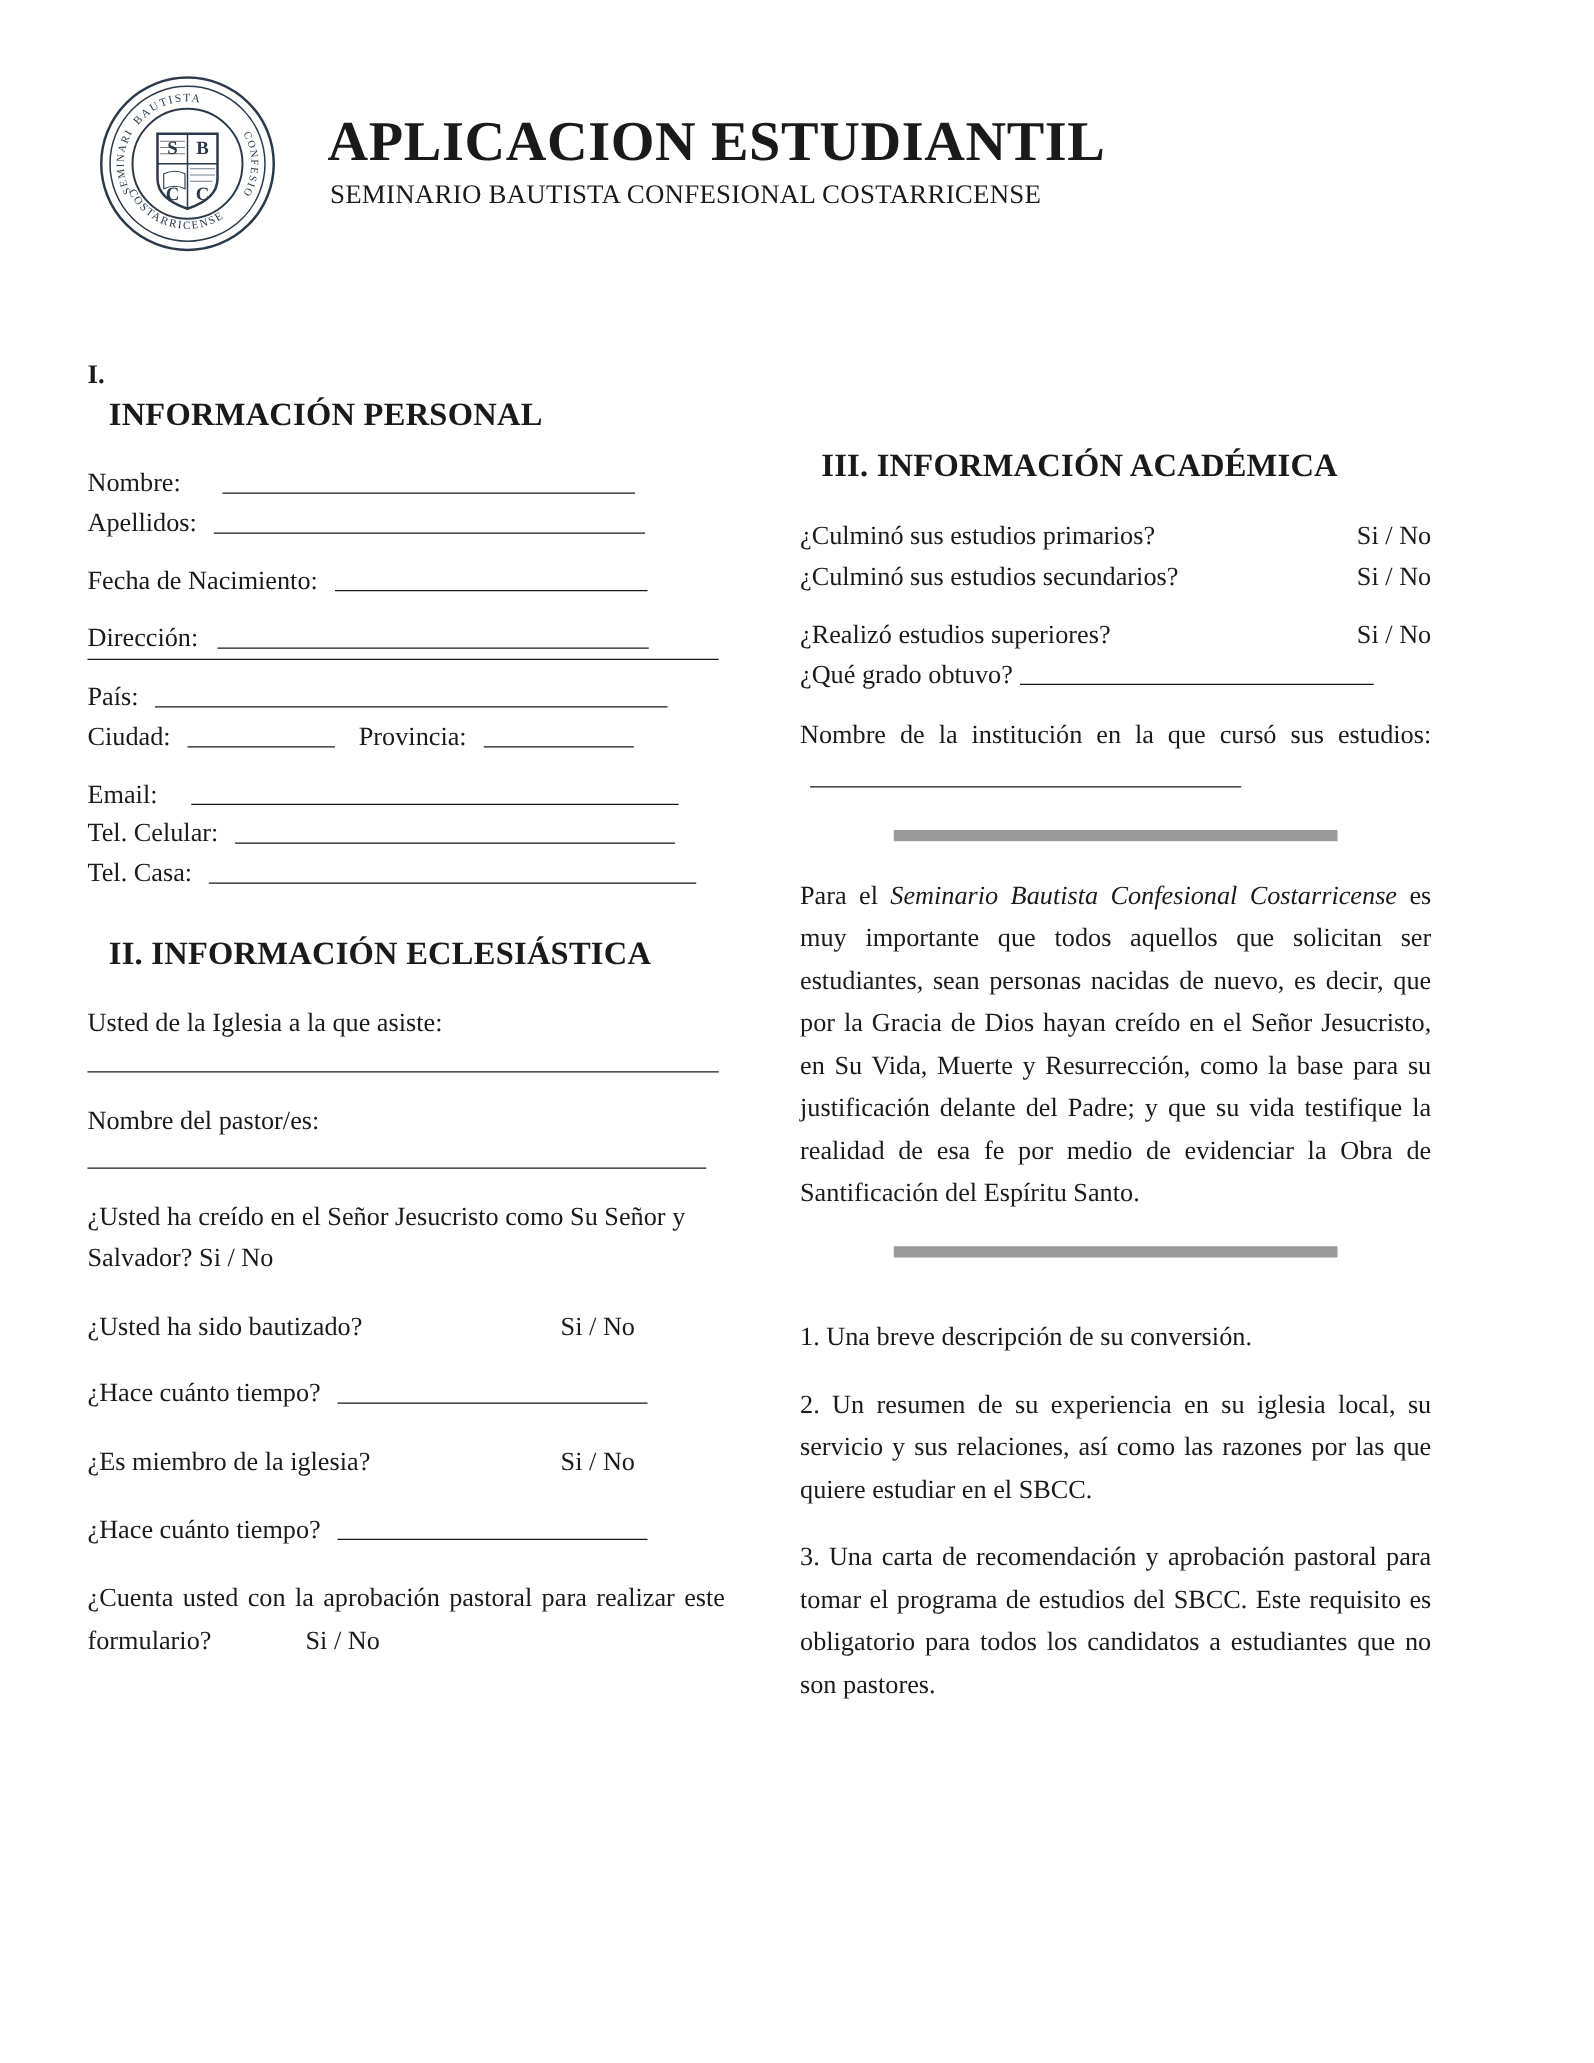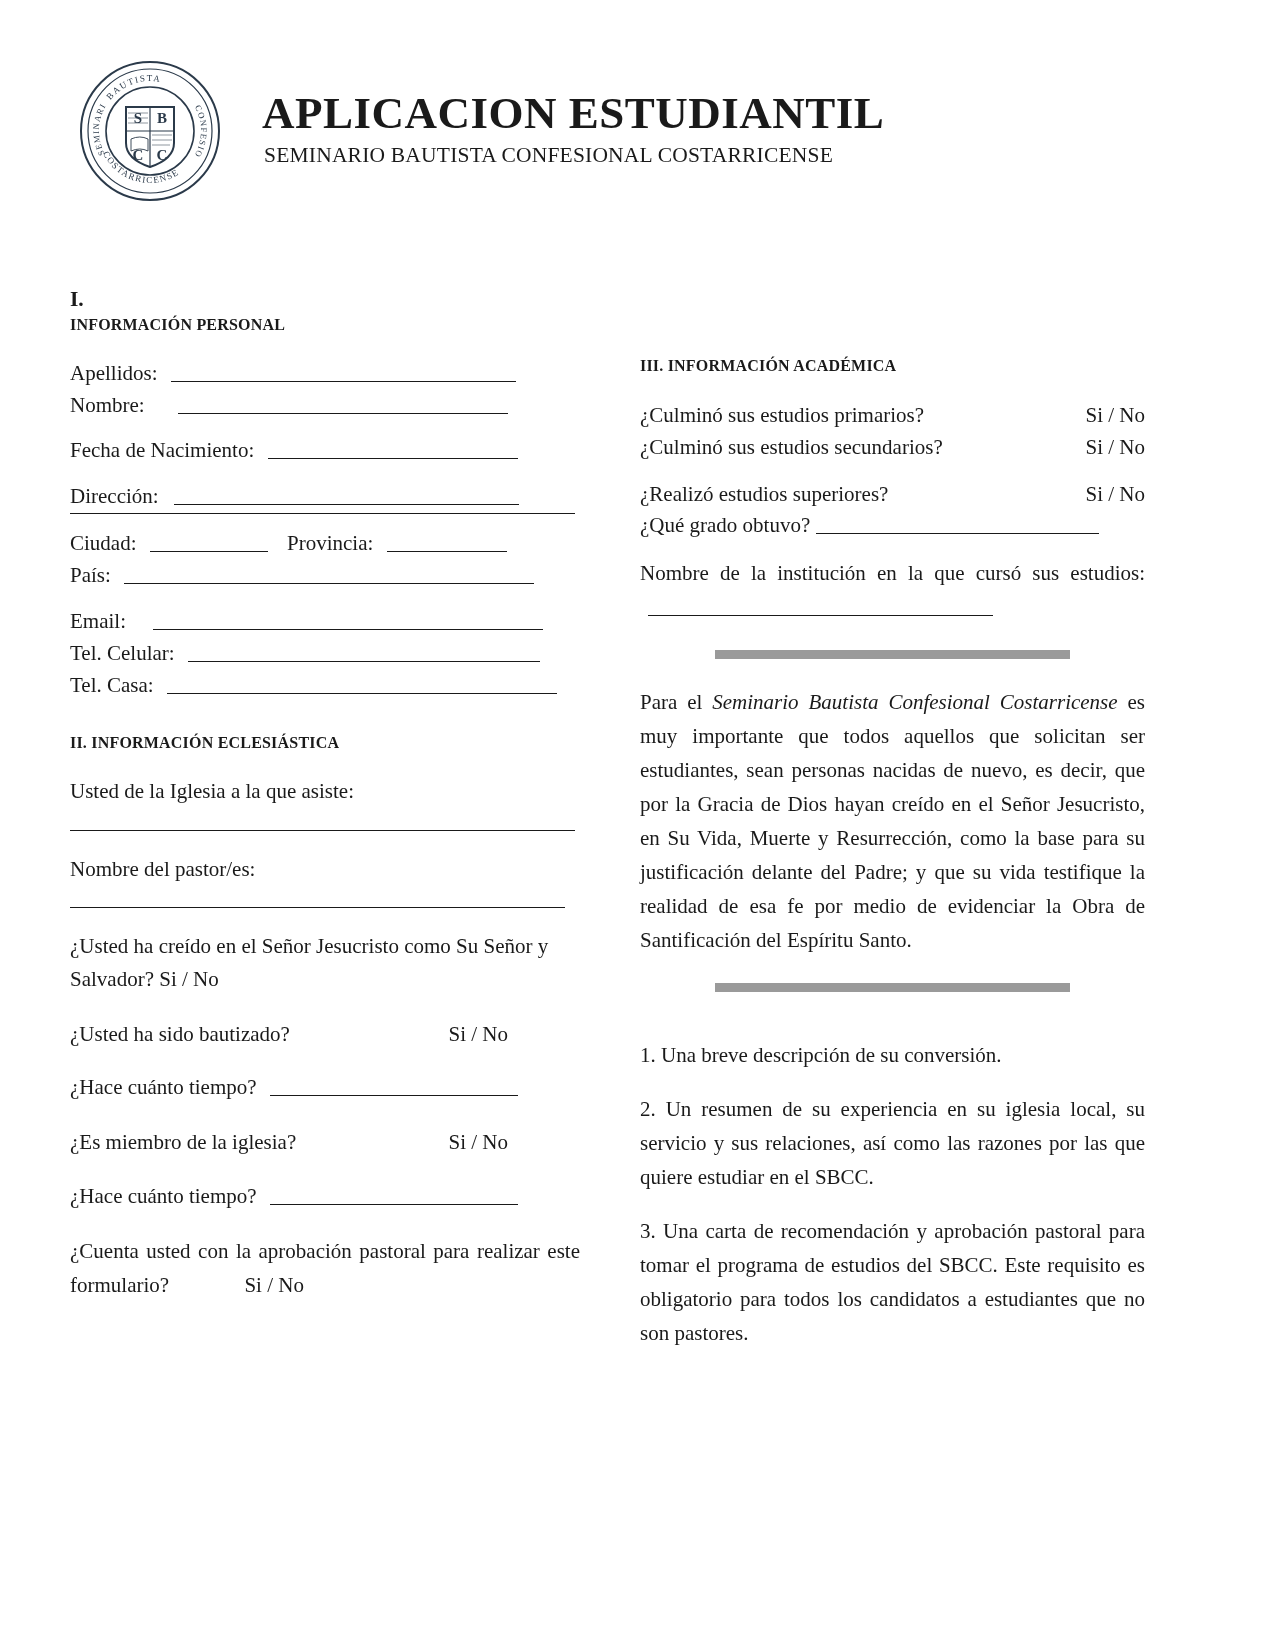--- a/index.html
+++ b/index.html
@@ -71,23 +71,23 @@
   .col-left {
     left: 70px;
     width: 510px;
   }
   .col-right {
     left: 640px;
     width: 505px;
   }
 
   h2.section {
-    font-size: 16px;
+    font-size: 26px;
     font-weight: bold;
-    margin: 0 0 0 0;
+    margin: 0 0 0 17px;
     line-height: 1.35;
     letter-spacing: 0.2px;
   }
   .section-num {
     font-size: 21.5px;
     font-weight: bold;
     line-height: 1.35;
   }
 
   .line-row {
@@ -203,57 +203,57 @@
   <div class="columns">
 
     <div class="col col-left">
 
       <div class="section-num">I.</div>
       <h2 class="section">INFORMACIÓN PERSONAL</h2>
 
       <div class="gap-m"></div>
 
       <div class="line-row">
+        <span>Nombre:</span>
+        <span class="rule" style="width:330px;margin-left:28px;"></span>
+      </div>
+      <div class="line-row">
         <span>Apellidos:</span>
         <span class="rule" style="width:345px;margin-left:8px;"></span>
       </div>
-      <div class="line-row">
-        <span>Nombre:</span>
-        <span class="rule" style="width:330px;margin-left:28px;"></span>
-      </div>
 
       <div class="gap-s"></div>
 
       <div class="line-row">
         <span>Fecha de Nacimiento:</span>
         <span class="rule" style="width:250px;margin-left:8px;"></span>
       </div>
 
       <div class="gap-s"></div>
 
       <div class="line-row">
         <span>Dirección:</span>
         <span class="rule" style="width:345px;margin-left:10px;"></span>
       </div>
       <div class="line-row">
         <span class="rule blk" style="width:505px;"></span>
       </div>
 
       <div class="gap-s"></div>
 
+      <div class="line-row">
+        <span>País:</span>
+        <span class="rule" style="width:410px;margin-left:8px;"></span>
+      </div>
       <div class="line-row">
         <span>Ciudad:</span>
         <span class="rule" style="width:118px;margin-left:8px;"></span>
         <span style="margin-left:14px;">Provincia:</span>
         <span class="rule" style="width:120px;margin-left:8px;"></span>
       </div>
-      <div class="line-row">
-        <span>País:</span>
-        <span class="rule" style="width:410px;margin-left:8px;"></span>
-      </div>
 
       <div class="gap-s"></div>
 
       <div class="line-row">
         <span>Email:</span>
         <span class="rule" style="width:390px;margin-left:22px;"></span>
       </div>
       <div class="line-row">
         <span>Tel. Celular:</span>
         <span class="rule" style="width:352px;margin-left:8px;"></span>

